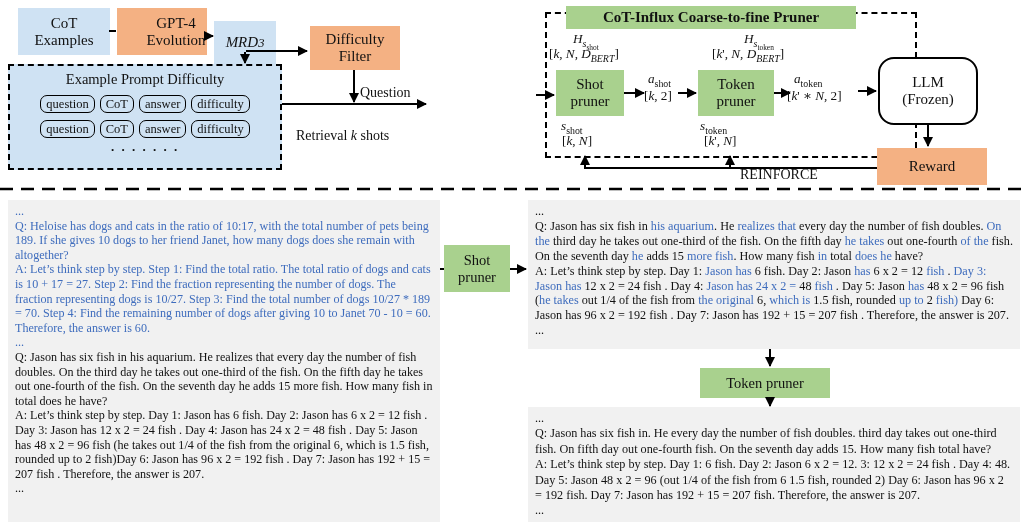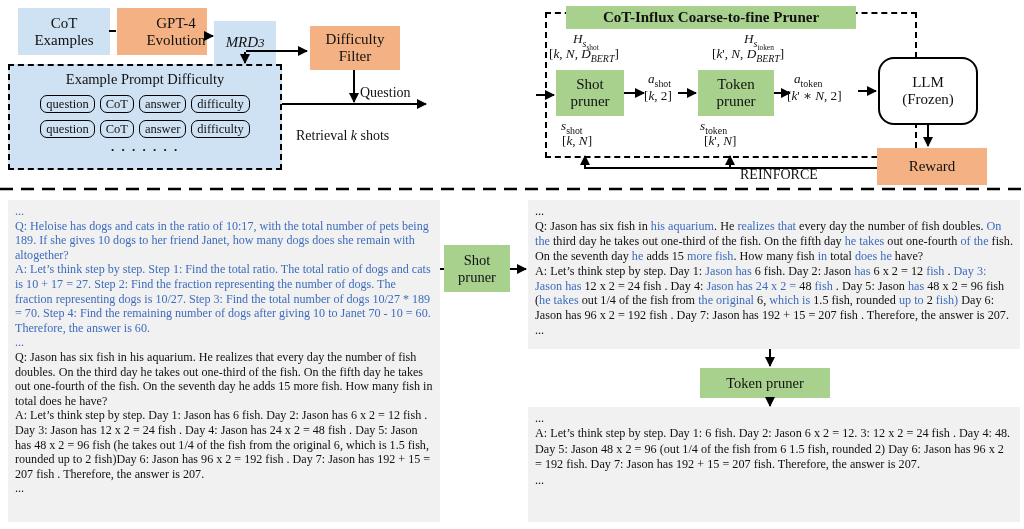--- a/index.html
+++ b/index.html
@@ -167,17 +167,18 @@
 pruner</div>
   <div class="tblock" id="rtopblock">
       <div class="para"><span>...</span></div>
       <div class="para"><span>Q: Jason has six fish in </span><span class="blu">his aquarium</span><span>. He </span><span class="blu">realizes that</span><span> every day the number of fish doubles. </span><span class="blu">On the</span><span> third day he takes out one-third of the fish. On the fifth day </span><span class="blu">he takes</span><span> out one-fourth </span><span class="blu">of the</span><span> fish. On the seventh day </span><span class="blu">he</span><span> adds 15 </span><span class="blu">more fish</span><span>. How many fish </span><span class="blu">in</span><span> total </span><span class="blu">does he</span><span> have?</span></div>
       <div class="para"><span>A: Let’s think step by step. Day 1: </span><span class="blu">Jason has</span><span> 6 fish. Day 2: Jason </span><span class="blu">has</span><span> 6 x 2 = 12 </span><span class="blu">fish</span><span> . </span><span class="blu">Day 3: Jason has</span><span> 12 x 2 = 24 fish . Day 4: </span><span class="blu">Jason has 24 x 2 = </span><span>48 </span><span class="blu">fish</span><span> . Day 5: Jason </span><span class="blu">has</span><span> 48 x 2 = 96 fish (</span><span class="blu">he takes</span><span> out 1/4 of the fish from </span><span class="blu">the original</span><span> 6, </span><span class="blu">which is</span><span> 1.5 fish, rounded </span><span class="blu">up to</span><span> 2 </span><span class="blu">fish)</span><span> Day 6: Jason has 96 x 2 = 192 fish . Day 7: Jason has 192 + 15 = 207 fish . Therefore, the answer is 207.</span></div>
       <div class="para"><span>...</span></div>
     </div>
   <div class="box green" id="tokenp2">Token pruner</div>
   <div class="tblock" id="rbotblock">
       <div class="para"><span>...</span></div>
+      <div class="para"><span>Q: Jason has six fish in. He every day the number of fish doubles. third day takes out one-third fish. On fifth day out one-fourth fish. On the seventh day adds 15. How many fish total have?</span></div>
       <div class="para"><span>A: Let’s think step by step. Day 1: 6 fish. Day 2: Jason 6 x 2 = 12. 3: 12 x 2 = 24 fish . Day 4: 48. Day 5: Jason 48 x 2 = 96 (out 1/4 of the fish from 6 1.5 fish, rounded 2) Day 6: Jason has 96 x 2 = 192 fish. Day 7: Jason has 192 + 15 = 207 fish. Therefore, the answer is 207.</span></div>
       <div class="para"><span>...</span></div>
     </div>
 
 </div>
 
 </body></html>

